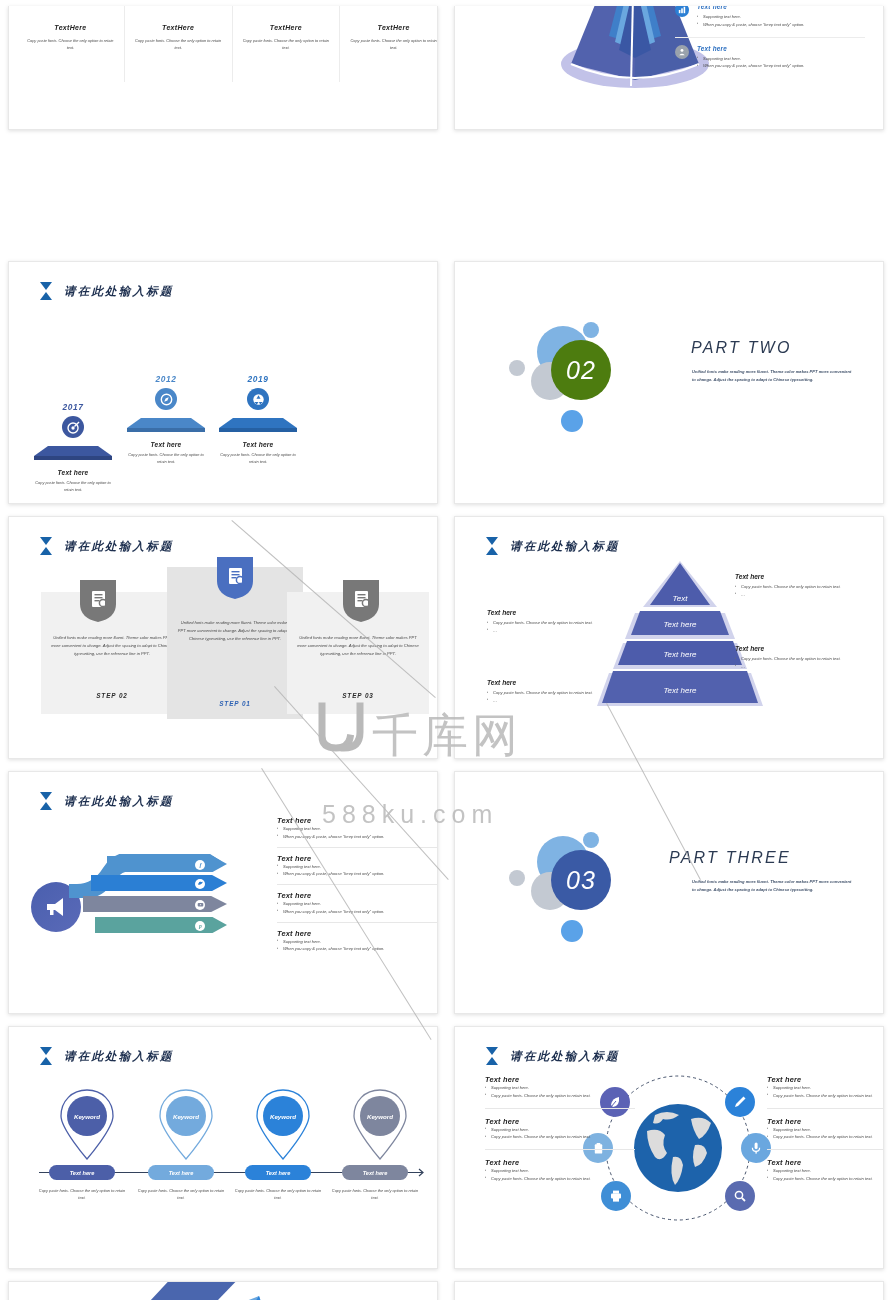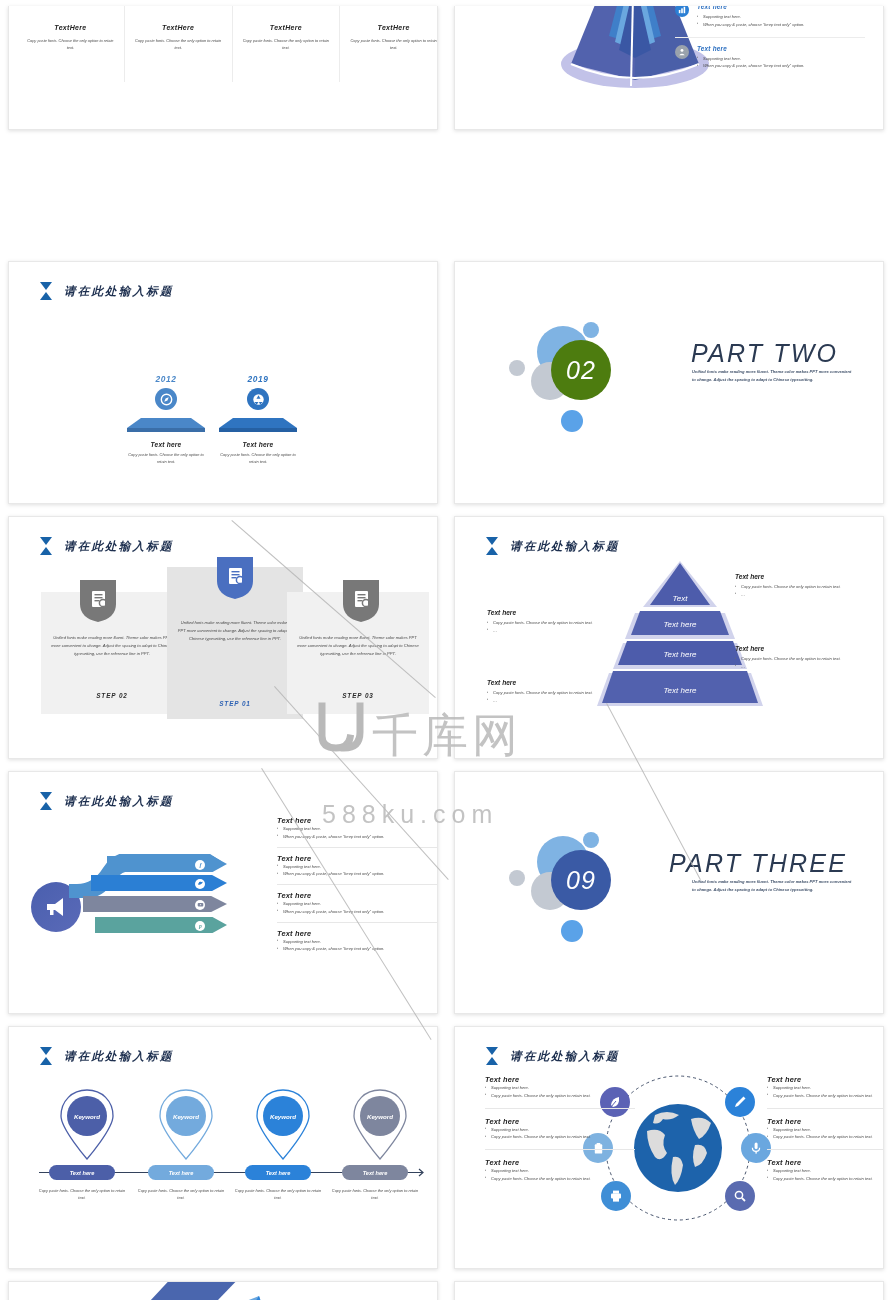--- a/index.html
+++ b/index.html
@@ -64,21 +64,21 @@
   .sc-ico  { width:22px; height:22px; border-radius:50%; margin:4px auto 8px; display:flex; align-items:center; justify-content:center; }
   .sc-plat { width:78px; height:16px; margin:0 auto; position:relative; }
   .sc-h { font-size:6.6px; font-weight:bold; color:#232323; margin-top:7px; letter-spacing:.2px;}
   .sc-d { font-size:3.9px; color:#4a4a4a; line-height:1.9; margin-top:3px; padding:0 14px; }
 
   
   .pt-bubbles { position:absolute; left:58px; top:62px; width:130px; height:110px; }
   .pt-bubbles i { position:absolute; border-radius:50%; display:block; }
   .pt-num { position:absolute; border-radius:50%; display:flex; align-items:center; justify-content:center;
             color:#fff; font-size:25px; letter-spacing:1px; font-family:"Liberation Sans",sans-serif; }
-  .pt-title { position:absolute; left:236px; top:77px; font-size:25px; color:#2b3a52; letter-spacing:2.2px;
+  .pt-title { position:absolute; left:236px; top:77px; font-size:16px; color:#2b3a52; letter-spacing:2.2px;
               font-family:"Liberation Sans",sans-serif; }
   .pt-sub { position:absolute; left:237px; top:106px; width:160px; font-size:4.1px; color:#41526b; line-height:2.05; font-weight:bold;}
 
   
   .se-card { position:absolute; background:#f1f1f1; }
   .se-card.mid { background:#e4e4e4; }
   .se-txt { position:absolute; left:10px; right:10px; text-align:center; font-size:4.1px; color:#474747; line-height:2.0; }
   .se-step { position:absolute; left:0; right:0; text-align:center; font-size:6.4px; font-weight:bold; letter-spacing:.9px; color:#2d2d2d; }
   .se-step.on { color:#2f63b4; }
   .shield { position:absolute; width:36px; height:42px; }
@@ -230,20 +230,38 @@
   <div class="cellwrap">
     <div class="slide">
       <div class="s-title">
         <svg class="hourglass" viewBox="0 0 14 18">
           <path d="M1 0 H13 L7 8 Z" fill="#1862a8"></path>
               <path d="M1 18 H13 L7 10 Z" fill="#1862a8"></path>
         </svg>
         <span class="s-title-txt">请在此处输入标题</span>
       </div>
 
+      <div class="sc-step" style="left:12px;top:140px;">
+        <div class="sc-year" style="color:#3c579f;">2017</div>
+        <div class="sc-ico" style="background:#3c579f;">
+          <svg width="13" height="13" viewBox="0 0 14 14">
+                <circle cx="6.5" cy="7.5" r="5.4" fill="none" stroke="#fff" stroke-width="1.5"></circle>
+                <circle cx="6.5" cy="7.5" r="1.8" fill="#fff"></circle>
+                <path d="M8 6 L13 1" stroke="#fff" stroke-width="1.4"></path>
+              </svg>
+        </div>
+        <div class="sc-plat">
+          <svg width="78" height="16" viewBox="0 0 78 16">
+                <path d="M14 0 H64 L78 10 H0 Z" fill="#3c579f"></path>
+                <rect x="0" y="10" width="78" height="4" fill="#2e4581"></rect>
+              </svg>
+        </div>
+        <div class="sc-h">Text here</div>
+        <div class="sc-d">Copy paste fonts. Choose the only option to retain text.</div>
+      </div>
 
       <div class="sc-step" style="left:105px;top:112px;">
         <div class="sc-year" style="color:#4a87c8;">2012</div>
         <div class="sc-ico" style="background:#4a87c8;">
           <svg width="13" height="13" viewBox="0 0 14 14">
                 <circle cx="7" cy="7" r="5.6" fill="none" stroke="#fff" stroke-width="1.5"></circle>
                 <path d="M9.4 4.6 L6 6 L4.6 9.4 L8 8 Z" fill="#fff"></path>
               </svg>
         </div>
         <div class="sc-plat">
@@ -490,21 +508,21 @@
 
   <div class="cellwrap">
     <div class="slide">
       <div class="pt-bubbles">
         <i style="left:24px;top:2px;width:52px;height:52px;background:#7fb3e3;"></i>
         <i style="left:70px;top:-2px;width:16px;height:16px;background:#7fb3e3;"></i>
         <i style="left:-4px;top:36px;width:16px;height:16px;background:#c3c9d2;"></i>
         <i style="left:18px;top:38px;width:38px;height:38px;background:#c3c9d2;"></i>
         <i style="left:48px;top:86px;width:22px;height:22px;background:#5aa2e8;"></i>
       </div>
-      <div class="pt-num" style="left:96px;top:78px;width:60px;height:60px;background:#3a5aa5;">09</div>
+      <div class="pt-num" style="left:96px;top:78px;width:60px;height:60px;background:#3a5aa5;">03</div>
       <div class="pt-title" style="left:214px;">PART THREE</div>
       <div class="pt-sub">Unified fonts make reading more fluent. Theme color makes PPT more convenient to change. Adjust the spacing to adapt to Chinese typesetting.</div>
     </div>
   </div>
 
   <div class="cellwrap">
     <div class="slide">
       <div class="s-title">
         <svg class="hourglass" viewBox="0 0 14 18">
           <path d="M1 0 H13 L7 8 Z" fill="#1862a8"></path>

